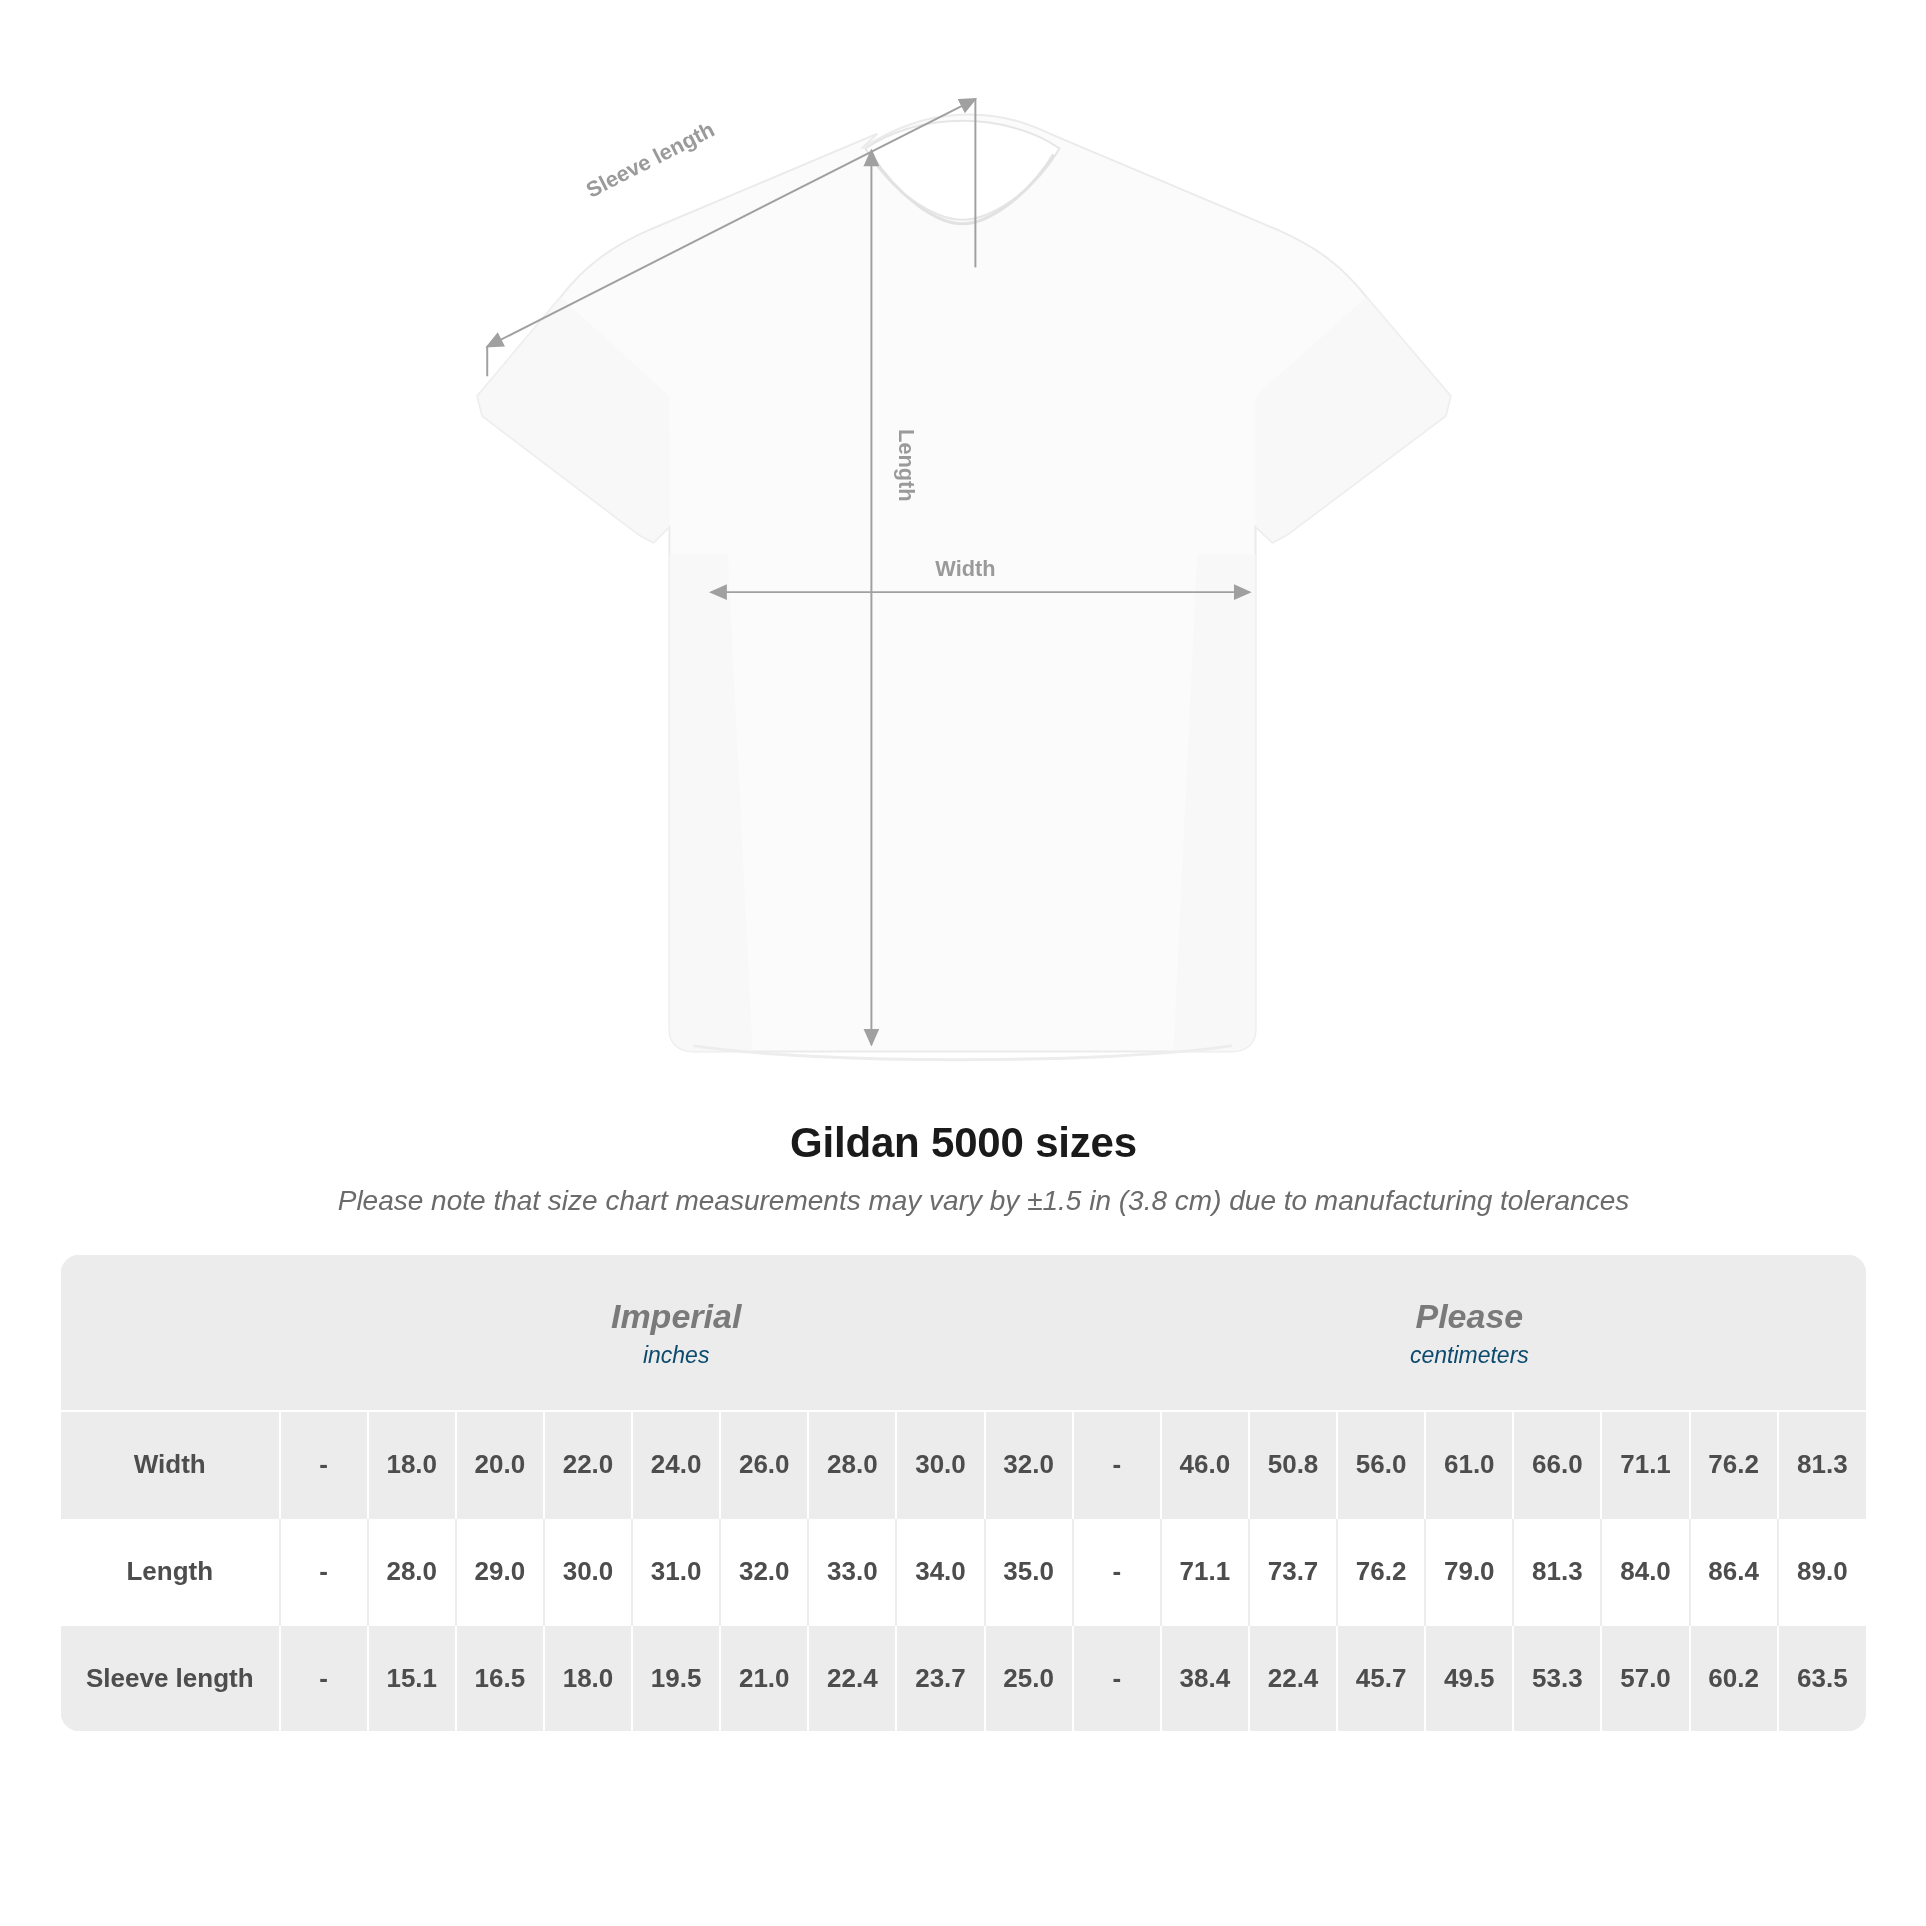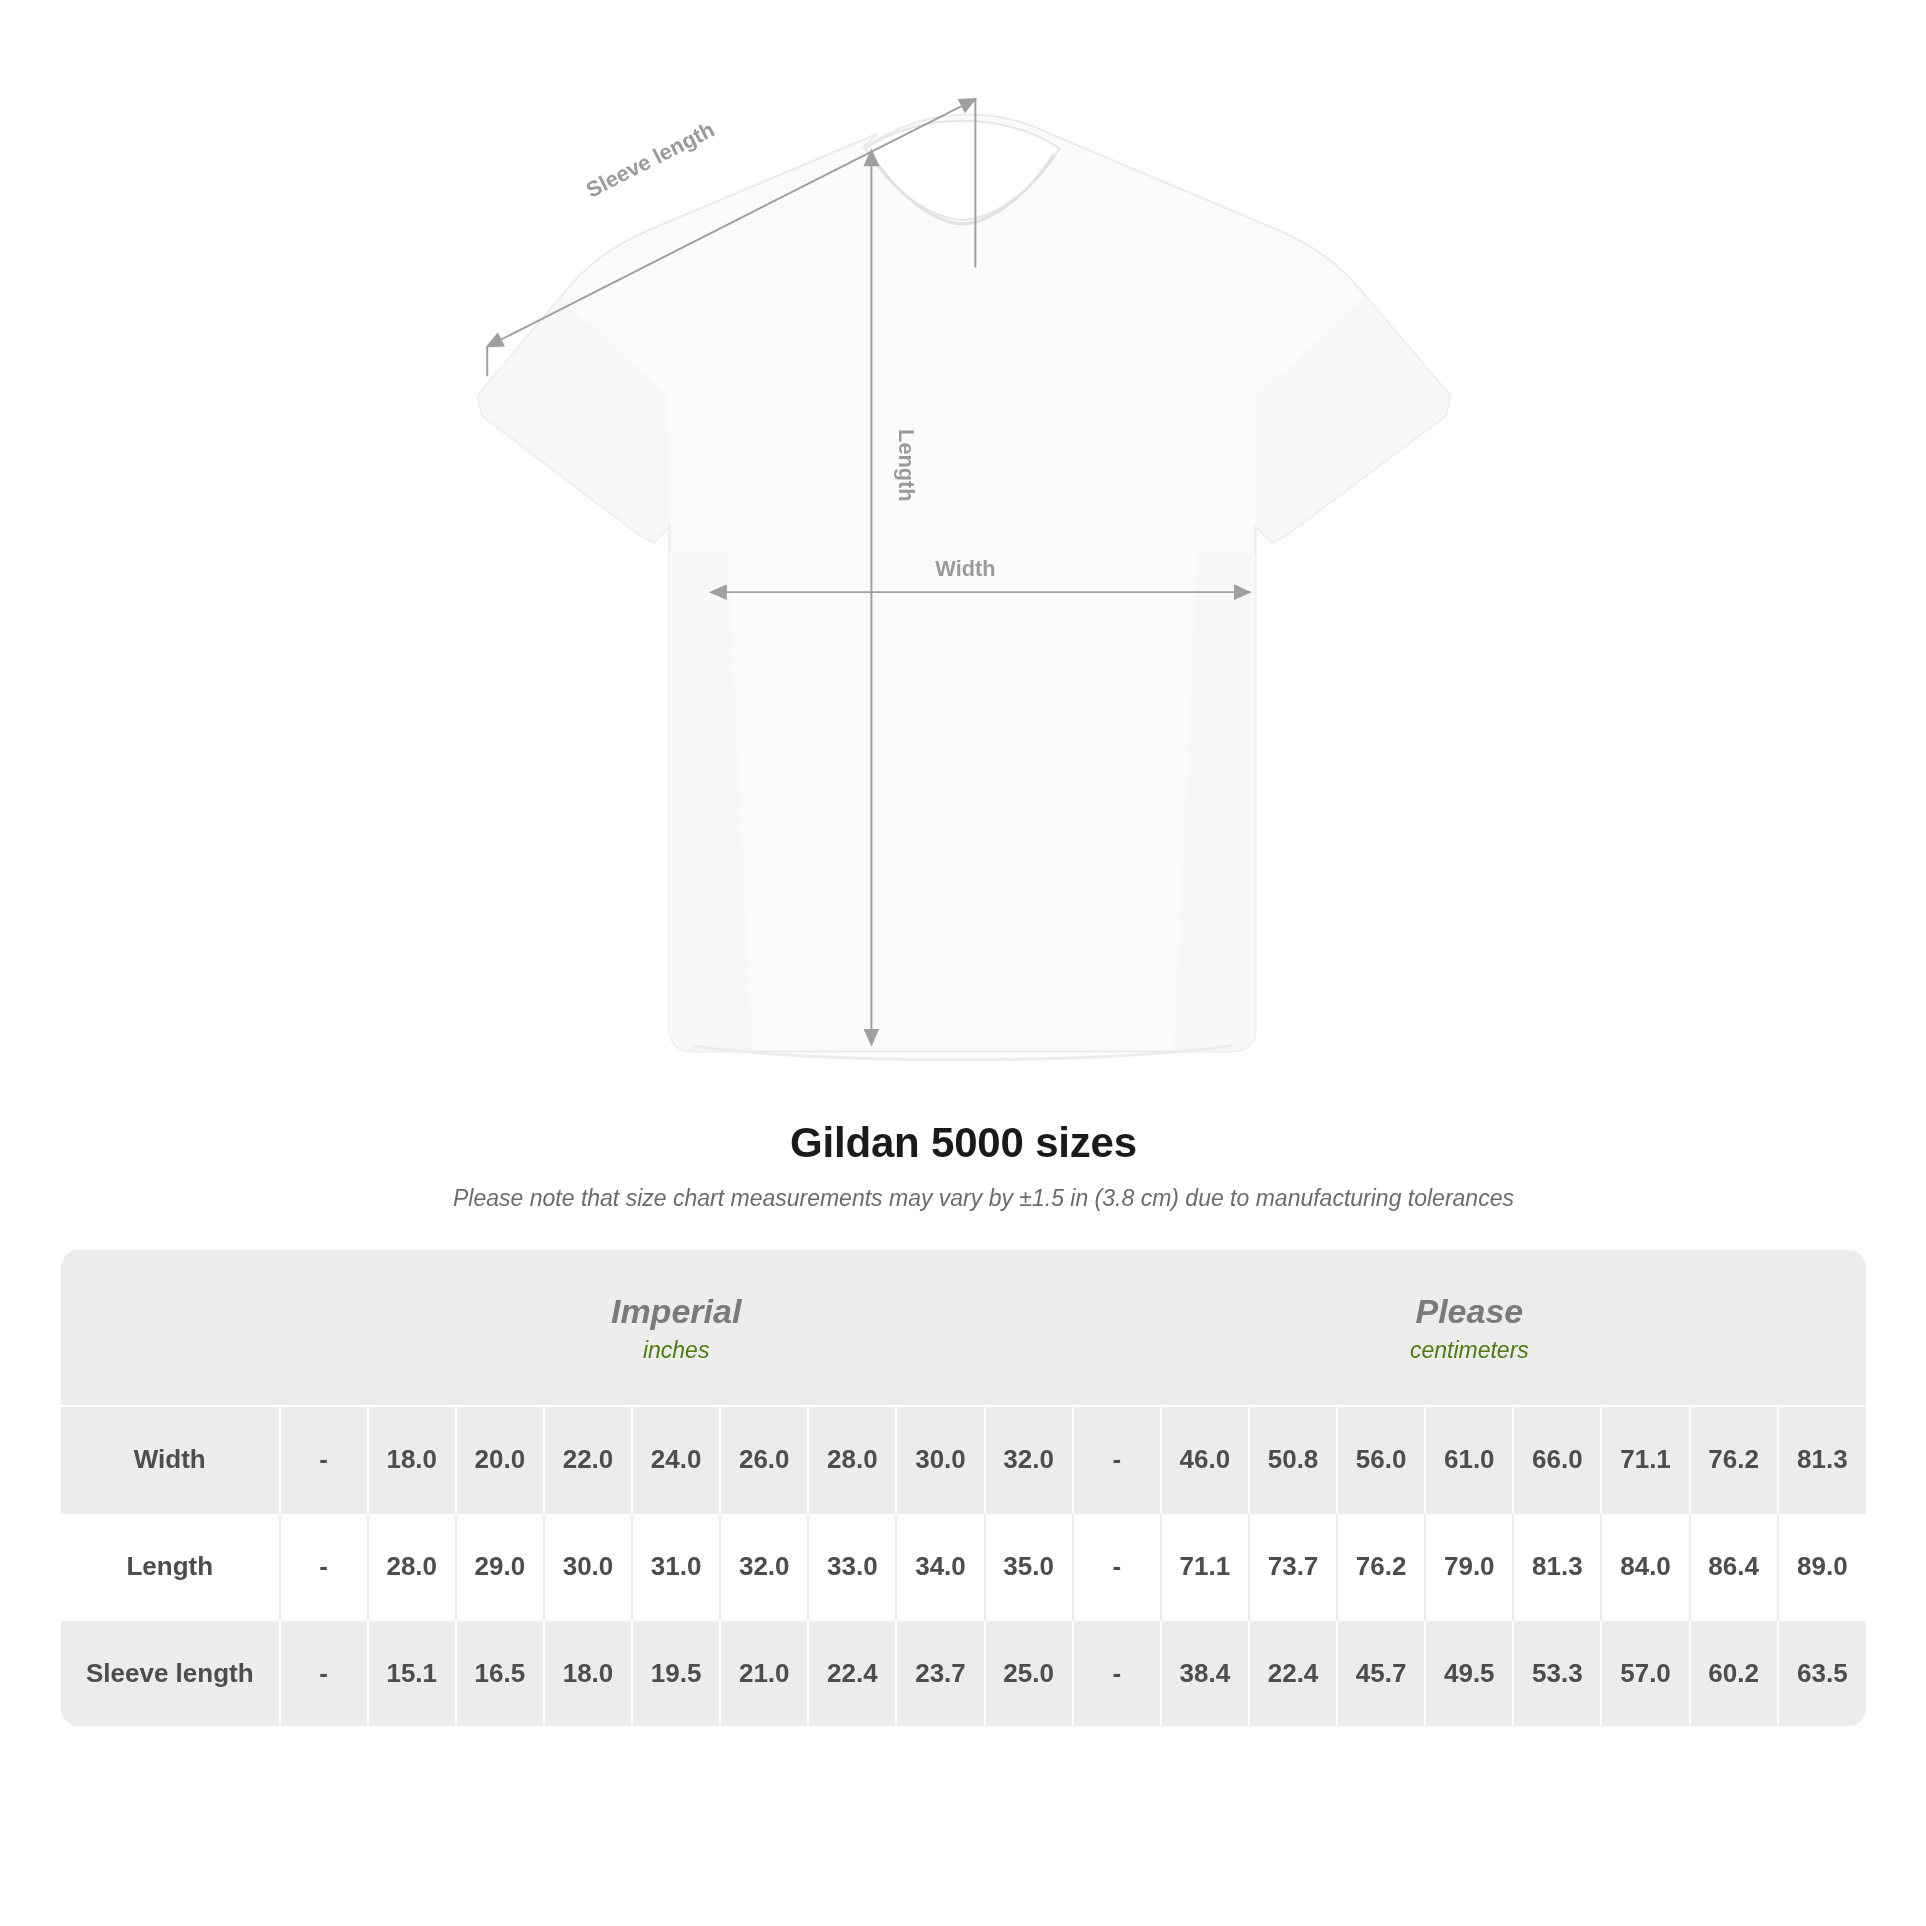--- a/index.html
+++ b/index.html
@@ -37,21 +37,21 @@
     margin-top: 10px;
   }
   .chart-title {
     font-size: 42px;
     font-weight: bold;
     color: #1a1a1a;
     letter-spacing: -0.2px;
     margin: 4px;
   }
   .chart-note {
-    font-size: 23px;
+    font-size: 28px;
     font-style: italic;
     color: #6b6b6b;
     margin-top: 18px;
     padding-left: 40px;
   }
 
   
   .table-wrap {
     margin: 38px 61px 0 61px;
     border-radius: 18px;
@@ -81,21 +81,21 @@
     font-size: 34px;
     font-style: italic;
     font-weight: bold;
     color: #7a7a7a;
     line-height: 1.2;
   }
   .unit-sub {
     font-size: 23px;
     font-style: italic;
     font-weight: normal;
-    color: #4d7c0f;
+    color: #0c4a6e;
     margin-top: 6px;
   }
   
   .size-row th {
     height: 107px;
     font-size: 26px;
     background: #ffffff;
     color: #4a4a4a;
     border-right: 2px solid #ececec;
   }

